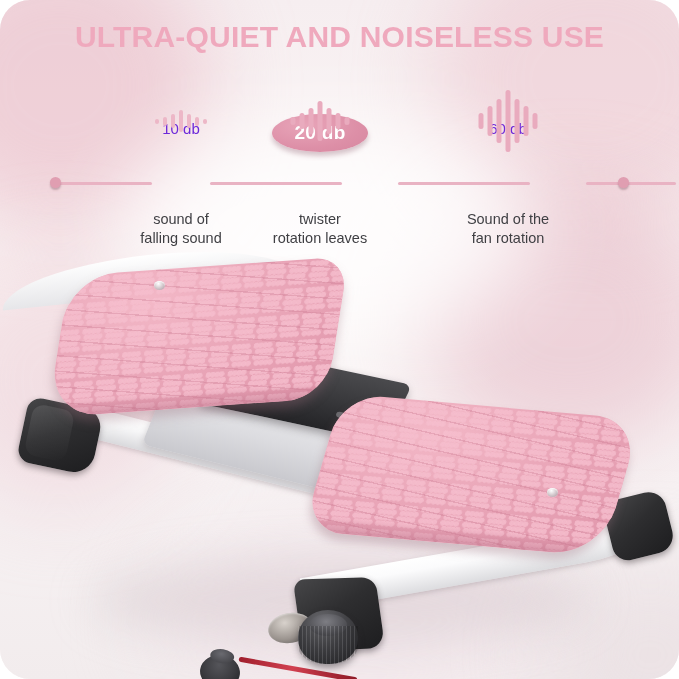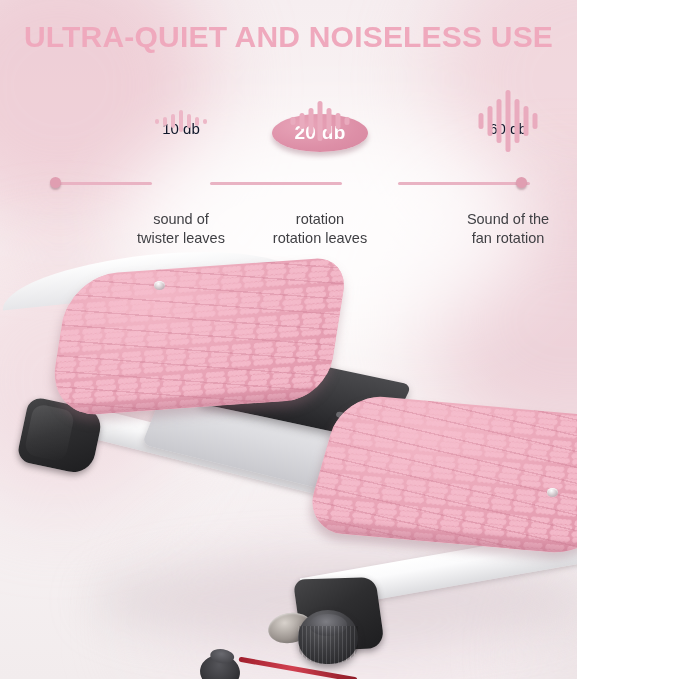--- a/index.html
+++ b/index.html
@@ -5,24 +5,25 @@
   html, body {
     margin: 0;
     padding: 0;
     background: #ffffff;
   }
   body {
     font-family: "Liberation Sans", sans-serif;
   }
   #stage {
     position: relative;
-    width: 577px;
+    width: 679px;
     height: 679px;
     overflow: hidden;
     background: #faf5f6;
+    border-radius: 30px;
   }
 
   
   .bg-base {
     position: absolute;
     inset: 0;
     background:
       linear-gradient(180deg, #f6eef0 0%, #f9f2f3 18%, #fbf6f6 45%, #f7f2f3 72%, #f2eced 100%);
   }
   .blob {
@@ -109,21 +110,21 @@
     border-radius: 3px;
     background: #e9abbe;
   }
   .wave.small span { width: 4px; background: #edb7c7; }
 
   .db-label {
     position: absolute;
     top: 10px;
     transform: translateX(-50%);
     font-size: 15px;
-    color: #0f172a;
+    color: #6d28d9;
     white-space: nowrap;
   }
   .pill {
     position: absolute;
     top: 4px;
     transform: translateX(-50%);
     width: 96px;
     height: 38px;
     border-radius: 50%;
     background: radial-gradient(ellipse at 35% 30%, #e8a5b9 0%, #dd8fa7 60%, #d6869f 100%);
@@ -428,35 +429,35 @@
       <span style="height:5px"></span>
         <span style="height:9px"></span>
         <span style="height:14px"></span>
       <span style="height:22px"></span>
         <span style="height:14px"></span>
         <span style="height:9px"></span>
       <span style="height:5px"></span>
     </div>
     <div class="cap-label" style="left:131px;">
       <div>sound of</div>
-      <div>twister leaves</div>
+      <div>falling sound</div>
     </div>
 
     <div class="pill" style="left:270px;">20 db</div>
     <div class="wave" style="left:270px;">
       <span style="height:8px"></span>
         <span style="height:16px"></span>
         <span style="height:26px"></span>
       <span style="height:40px"></span>
         <span style="height:26px"></span>
         <span style="height:16px"></span>
       <span style="height:8px"></span>
     </div>
     <div class="cap-label" style="left:270px;">
-      <div>rotation</div>
+      <div>twister</div>
       <div>rotation leaves</div>
     </div>
 
     <div class="db-label" style="left:458px;">60 db</div>
     <div class="wave" style="left:458px;">
       <span style="height:16px"></span>
         <span style="height:30px"></span>
         <span style="height:44px"></span>
       <span style="height:62px"></span>
         <span style="height:44px"></span>

